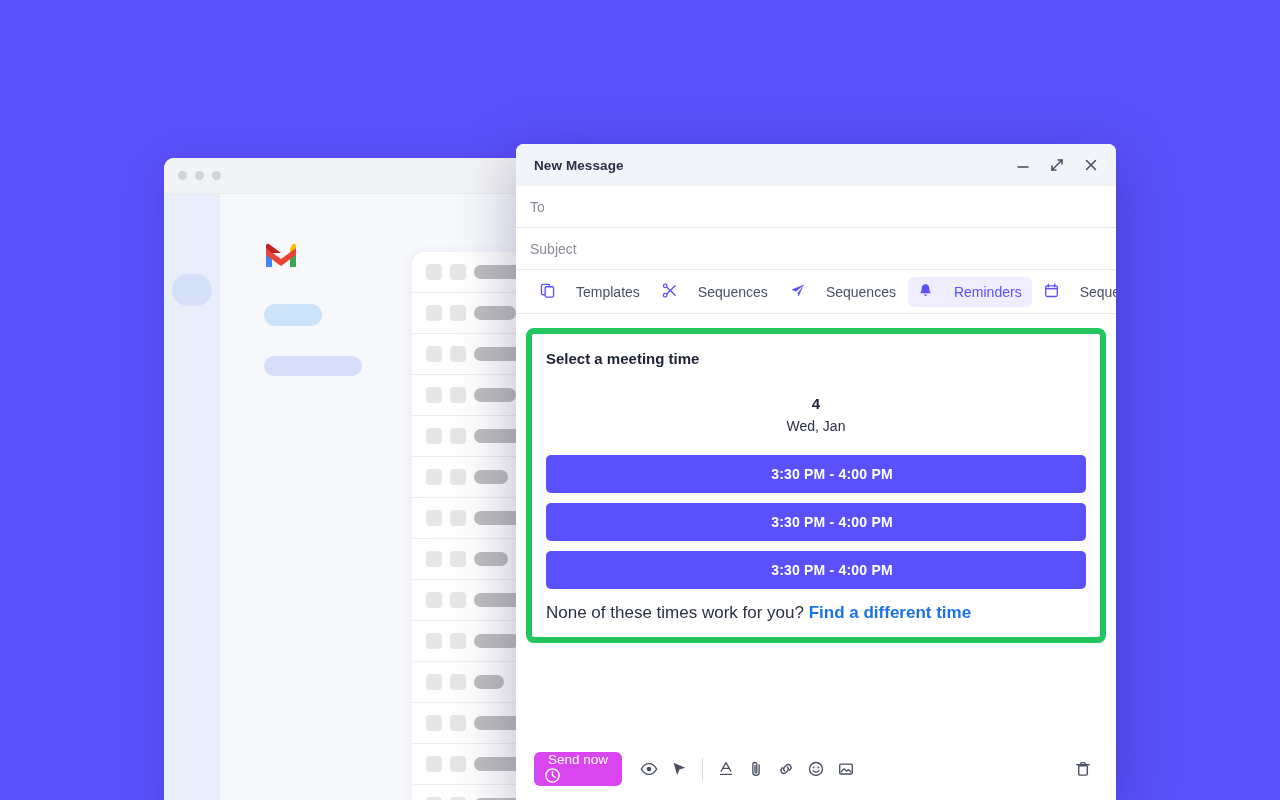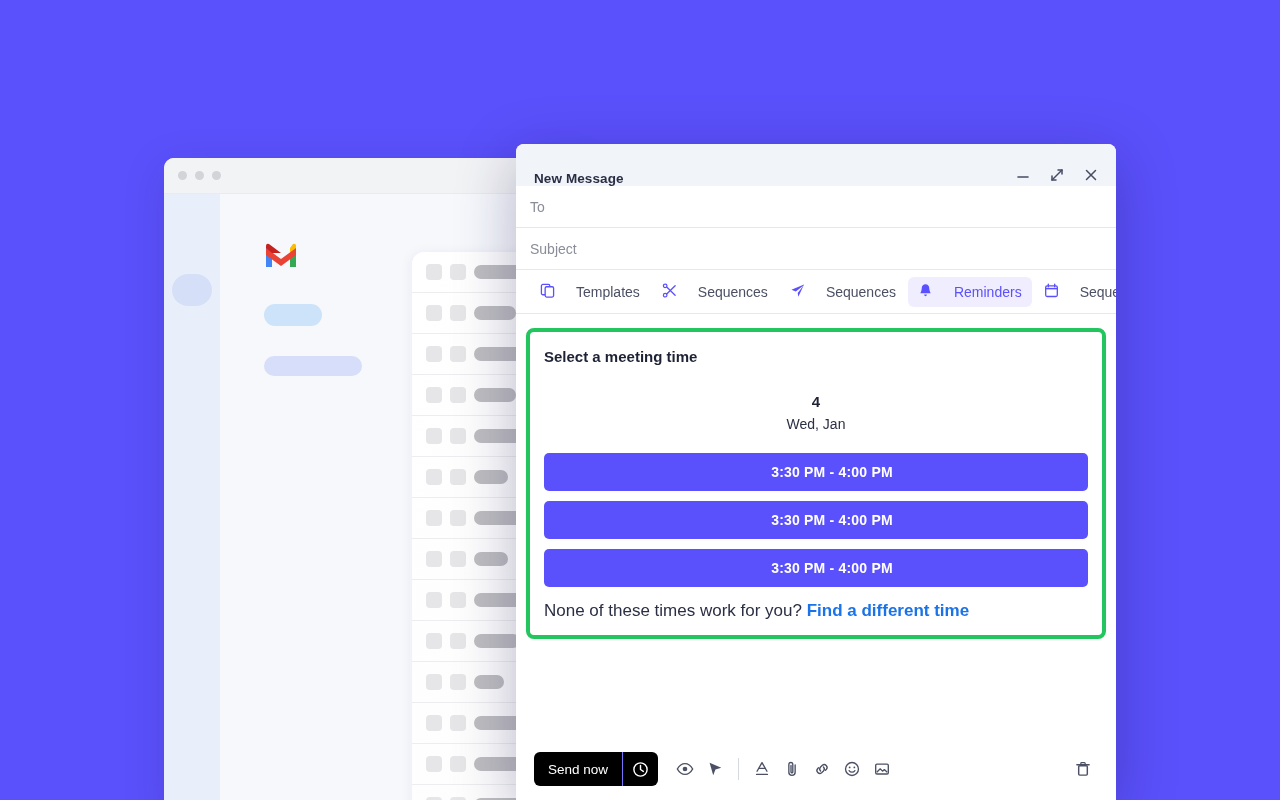--- a/index.html
+++ b/index.html
@@ -139,21 +139,21 @@
     box-shadow: 0 14px 60px rgba(24, 18, 80, 0.30);
     display: flex;
     flex-direction: column;
     overflow: hidden;
   }
 
   .compose-header {
     height: 42px;
     background: #F1F4F9;
     display: flex;
-    align-items: flex-end;
+    align-items: center;
     padding: 0 14px 0 18px;
     flex: none;
   }
   .compose-title {
     font-size: 13.5px;
     font-weight: bold;
     color: #2A2E45;
     letter-spacing: .1px;
     flex: 1;
   }
@@ -225,21 +225,21 @@
     display: flex;
   }
 
   
   .card-wrap {
     flex: 1;
     padding: 14px 10px;
     overflow: hidden;
   }
   .meet-card {
-    border: 4px solid #22c55e;
+    border: 6px solid #22c55e;
     border-radius: 8px;
     background: #fff;
     box-shadow: 0 1px 3px rgba(40,40,70,0.05);
     padding: 16px 14px 14px 14px;
   }
   .meet-head {
     font-size: 15px;
     font-weight: bold;
     color: #1E2235;
     margin-bottom: 26px;
@@ -294,23 +294,24 @@
     align-items: center;
     padding: 0 18px;
     gap: 0;
     flex: none;
   }
   .send-group {
     display: flex;
     align-items: stretch;
     border-radius: 6px;
     overflow: hidden;
-    background: #000000;
+    background: #d946ef;
     height: 34px;
     margin-right: 12px;
+    flex-direction: column;
   }
   .send-btn {
     border: none;
     background: transparent;
     color: #fff;
     font-size: 13.5px;
     font-family: inherit;
     padding: 0 14px;
     cursor: pointer;
   }

